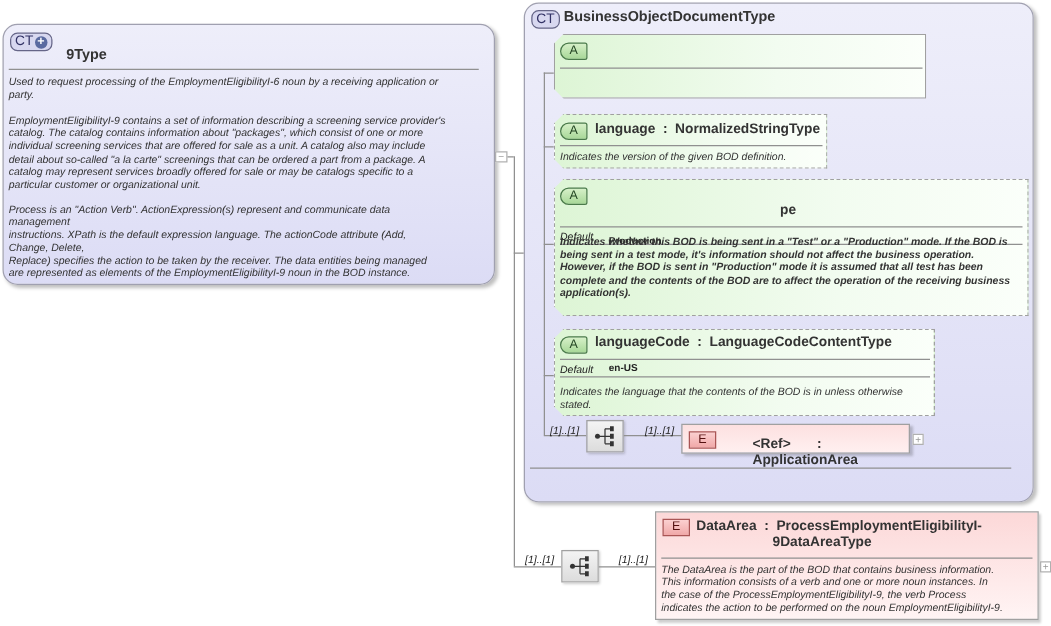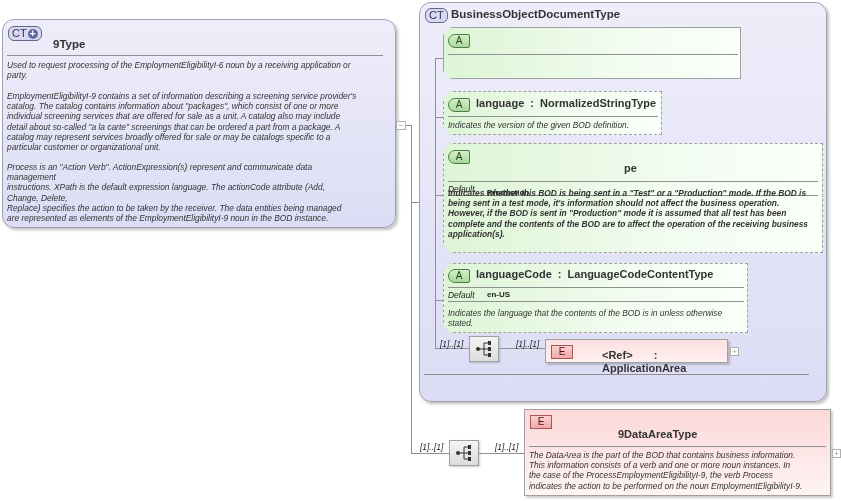--- a/index.html
+++ b/index.html
@@ -257,20 +257,25 @@
     <rect x="18" y="4" width="3" height="4" fill="#333"></rect>
     <rect x="18" y="10" width="3" height="4" fill="#333"></rect>
     <rect x="18" y="16" width="3" height="4" fill="#333"></rect>
   </svg>
 </div>
 <div class="line" style="left:479px; top:453px; width:45px; height:1px;"></div>
 <span class="mult" style="left:495px; top:442px;">[1]..[1]</span>
 
 <div class="el-box" style="left:524px; top:409px; width:307px; height:87px; background: linear-gradient(to bottom, #fcd8d8 0%, #fff4f4 100%);">
   <span class="e-badge" style="left:5px; top:5px;">E</span>
+  <div class="el-title" style="left:32px; top:5px;">
+    <span>DataArea</span>
+    <span style="margin:0 3px;">:</span>
+    <span>ProcessEmploymentEligibilityI-</span>
+  </div>
   <div class="el-title" style="left:93px; top:18px;">9DataAreaType</div>
   <div class="sep" style="left:4px; top:36px; width:297px;"></div>
   <div class="doc" style="left:4px; top:40px; width:302px;">The DataArea is the part of the BOD that contains business information.
 This information consists of a verb and one or more noun instances. In
 the case of the ProcessEmploymentEligibilityI-9, the verb Process
 indicates the action to be performed on the noun EmploymentEligibilityI-9.</div>
 </div>
 <div class="expander" style="left:832px; top:449px;">
   <span>+</span>
 </div>

